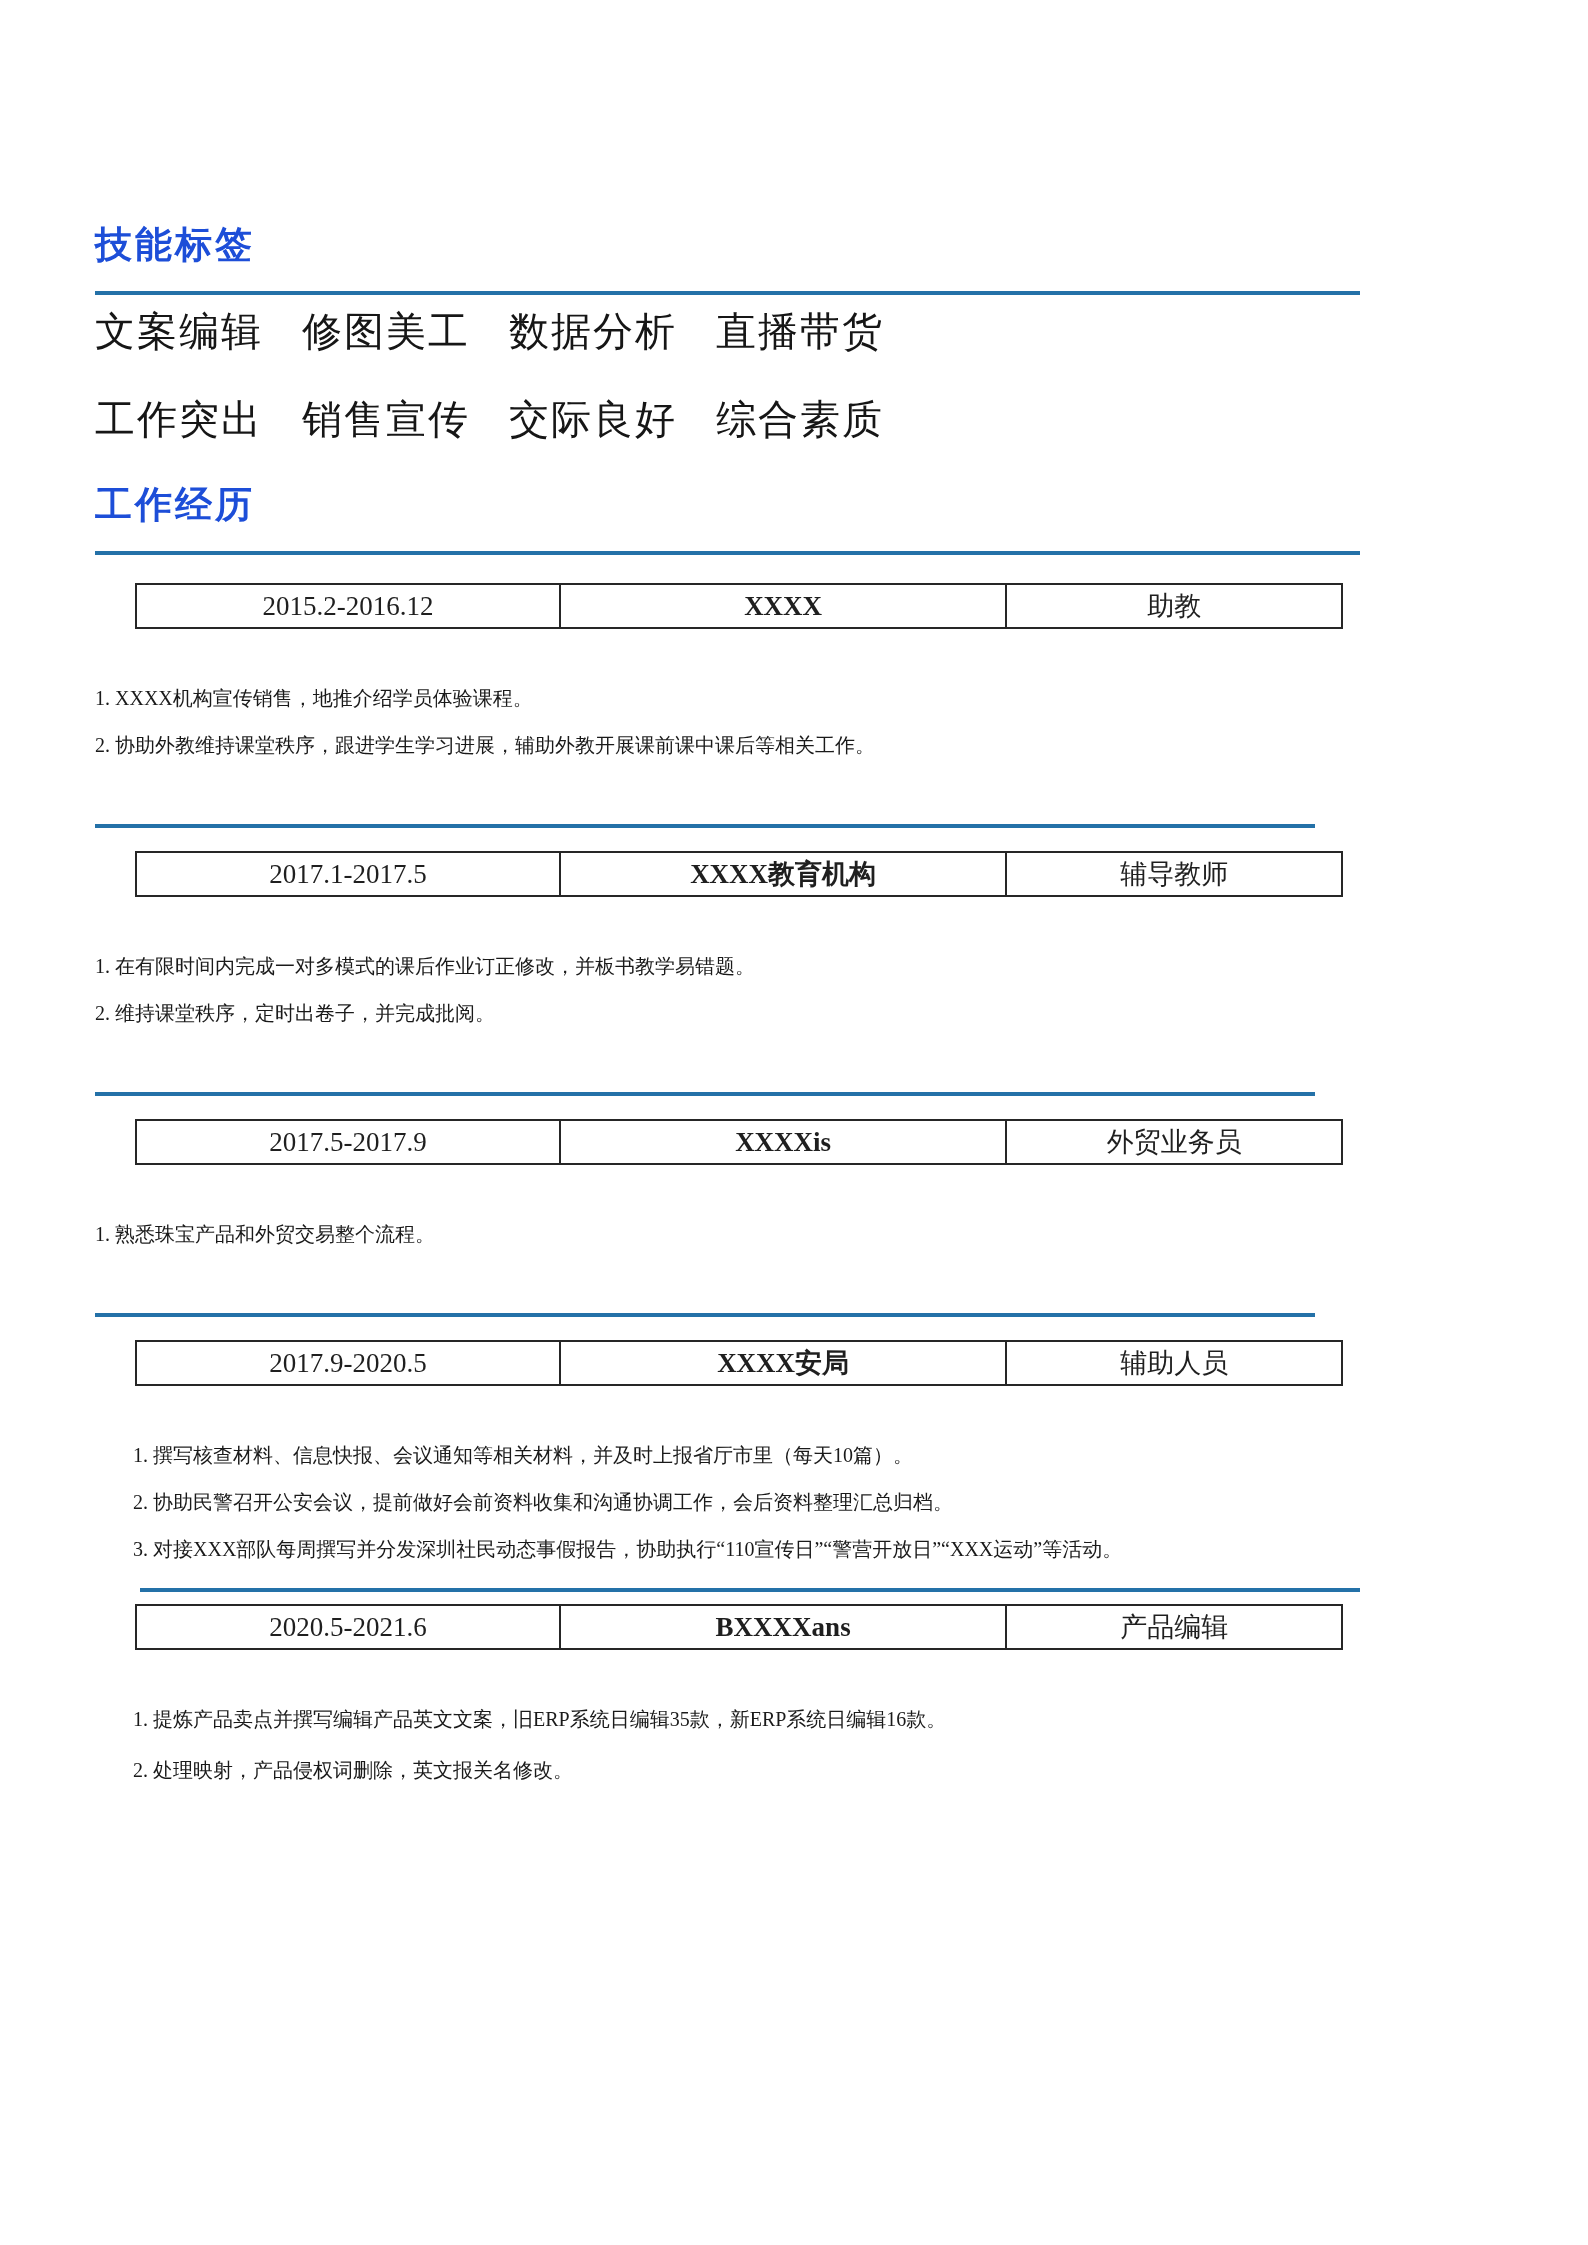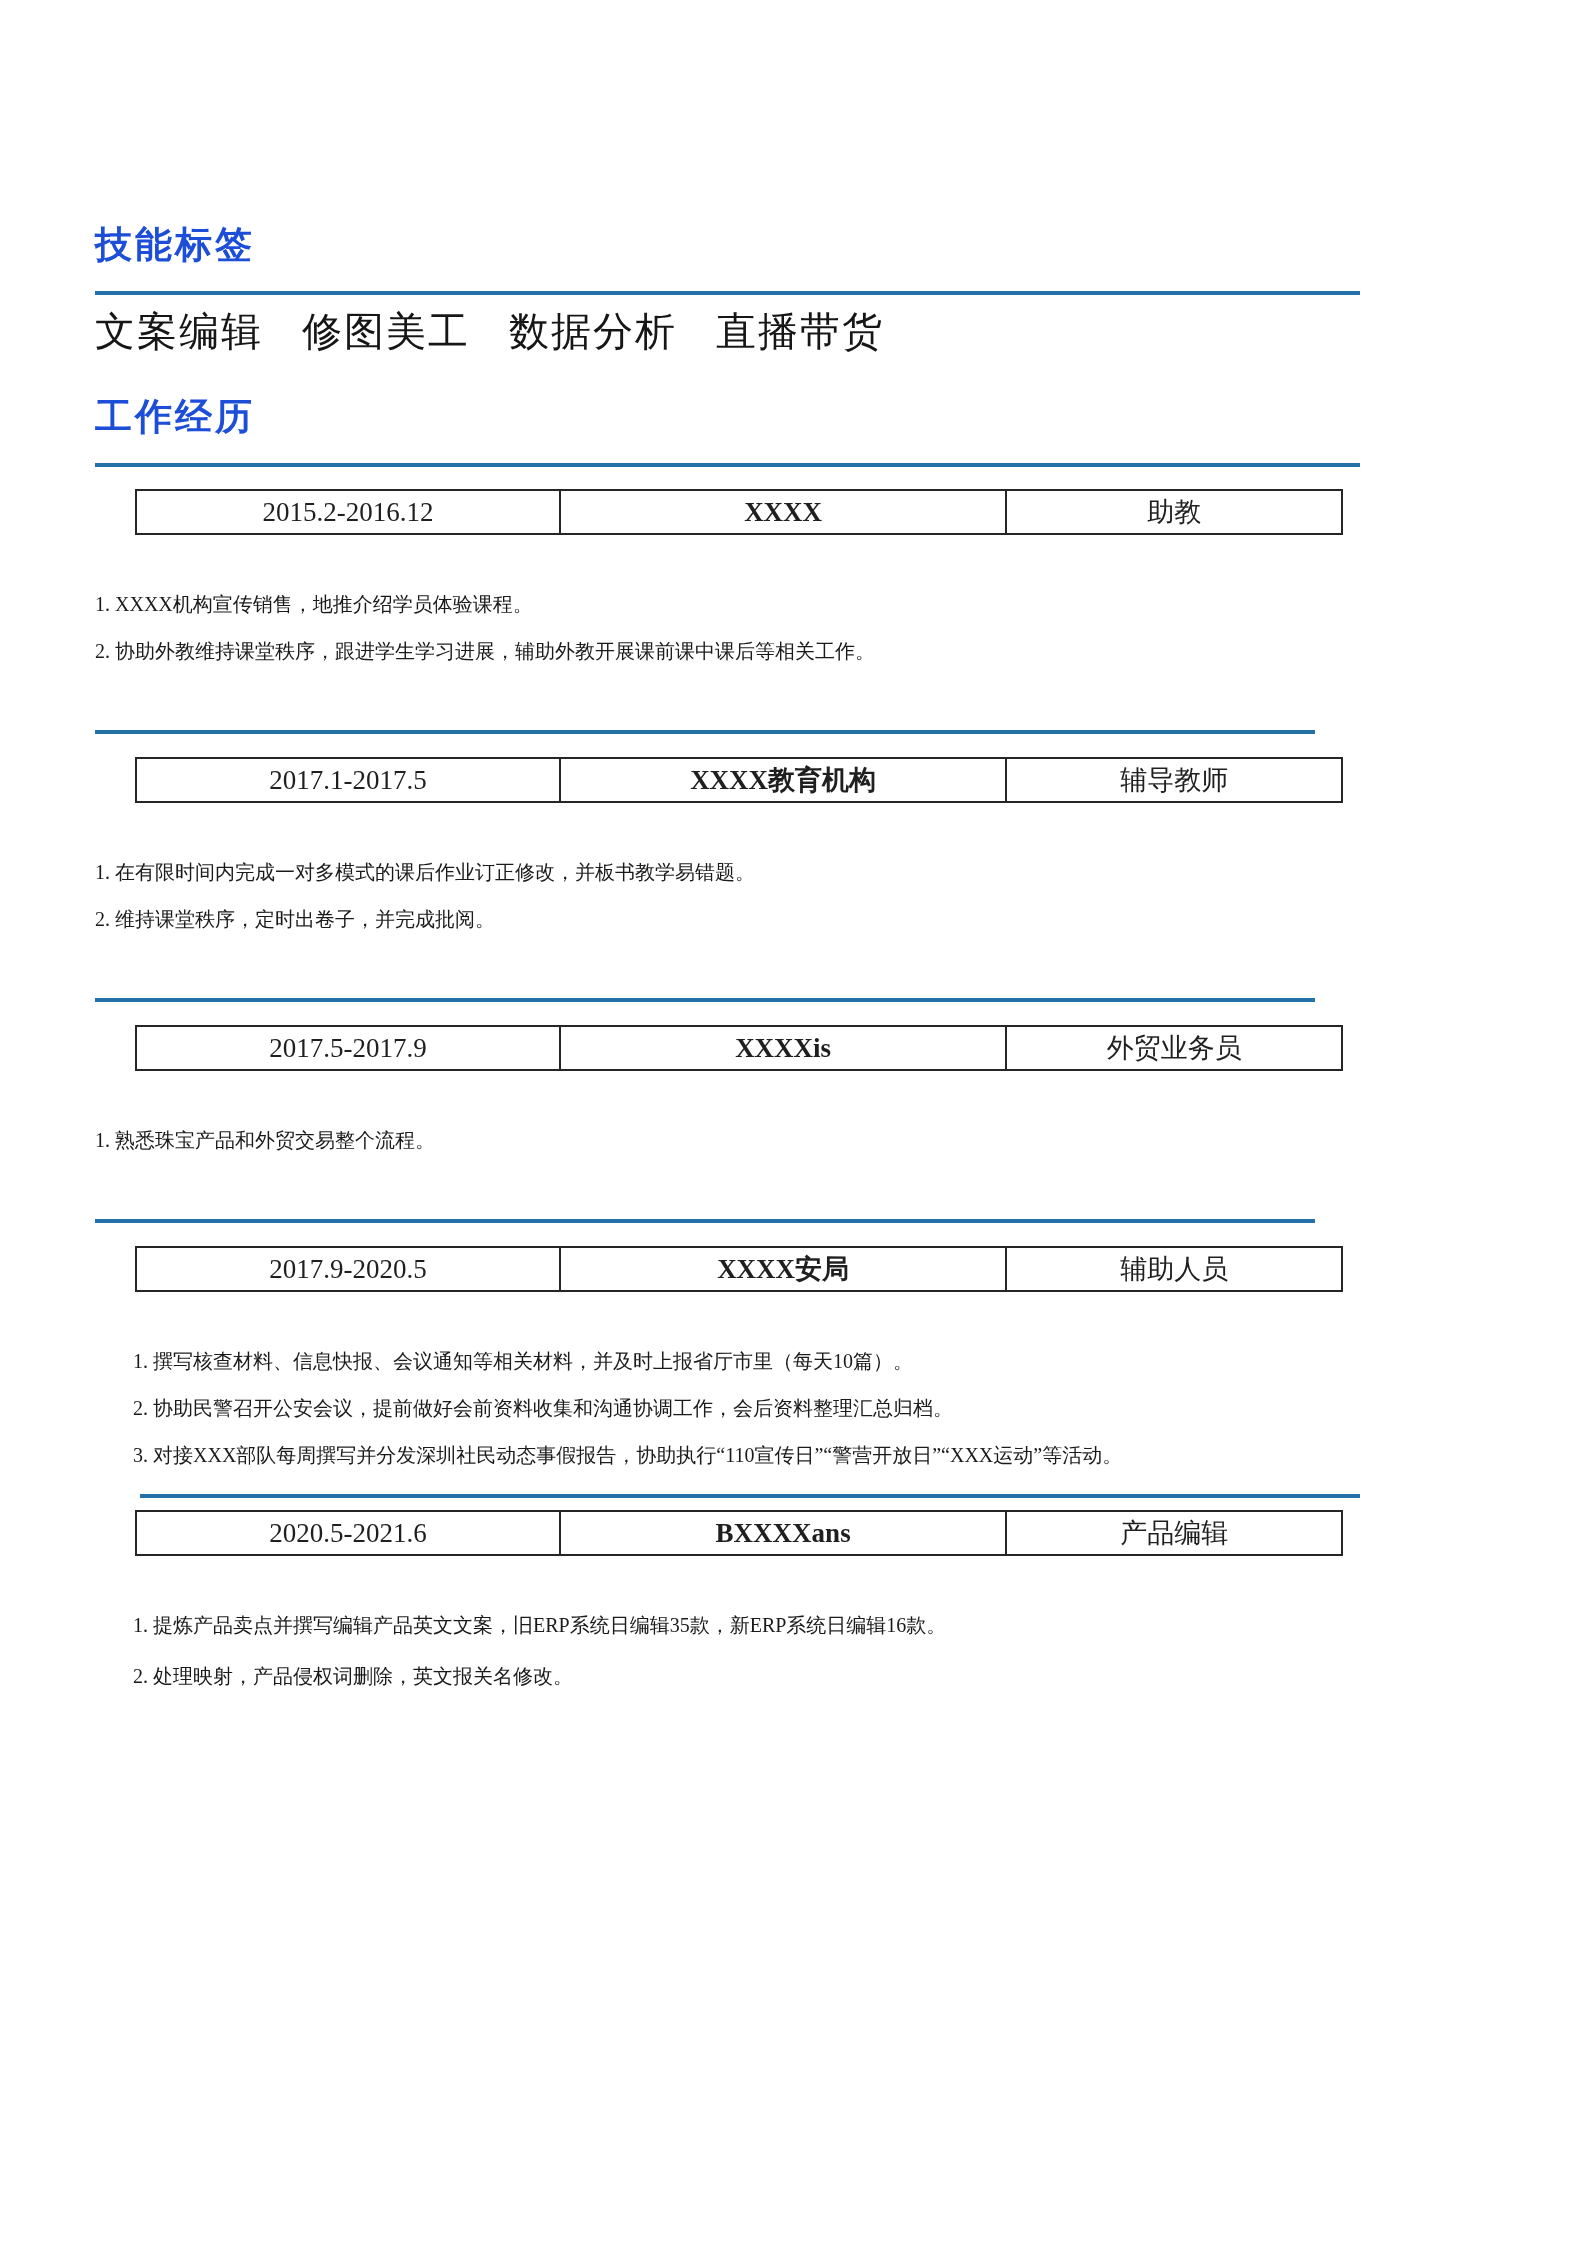--- a/index.html
+++ b/index.html
@@ -66,21 +66,21 @@
     box-sizing: border-box;
     margin-left: 40px;
     margin-top: 23px;
     width: 1208px;
     height: 46px;
     border: 2px solid #262626;
     display: flex;
     align-items: stretch;
     font-size: 27px;
   }
-  .entry-1 .xp-table { margin-top: 22px; }
+  .entry-1 .xp-table { margin-top: 28px; }
   .entry-5 .xp-table { margin-top: 12px; }
   .xp-cell {
     box-sizing: border-box;
     display: flex;
     align-items: center;
     justify-content: center;
     text-align: center;
     color: #1f1f1f;
   }
   .xp-cell.period  { width: 35.2%; border-right: 2px solid #262626; }
@@ -115,20 +115,26 @@
 
     <section class="skills-section">
       <div class="section-title">技能标签</div>
       <div class="rule section-underline"></div>
       <div class="skills-row skills-row-1">
         <span class="skill-tag">文案编辑</span>
         <span class="skill-tag">修图美工</span>
         <span class="skill-tag">数据分析</span>
         <span class="skill-tag">直播带货</span>
       </div>
+      <div class="skills-row skills-row-2">
+        <span class="skill-tag">工作突出</span>
+        <span class="skill-tag">销售宣传</span>
+        <span class="skill-tag">交际良好</span>
+        <span class="skill-tag">综合素质</span>
+      </div>
     </section>
 
     <section class="experience-section">
       <div class="section-title">工作经历</div>
       <div class="rule section-underline"></div>
 
       <div class="entry entry-1">
         <div class="xp-table">
           <div class="xp-cell period">2015.2-2016.12</div>
           <div class="xp-cell company">XXXX</div>

